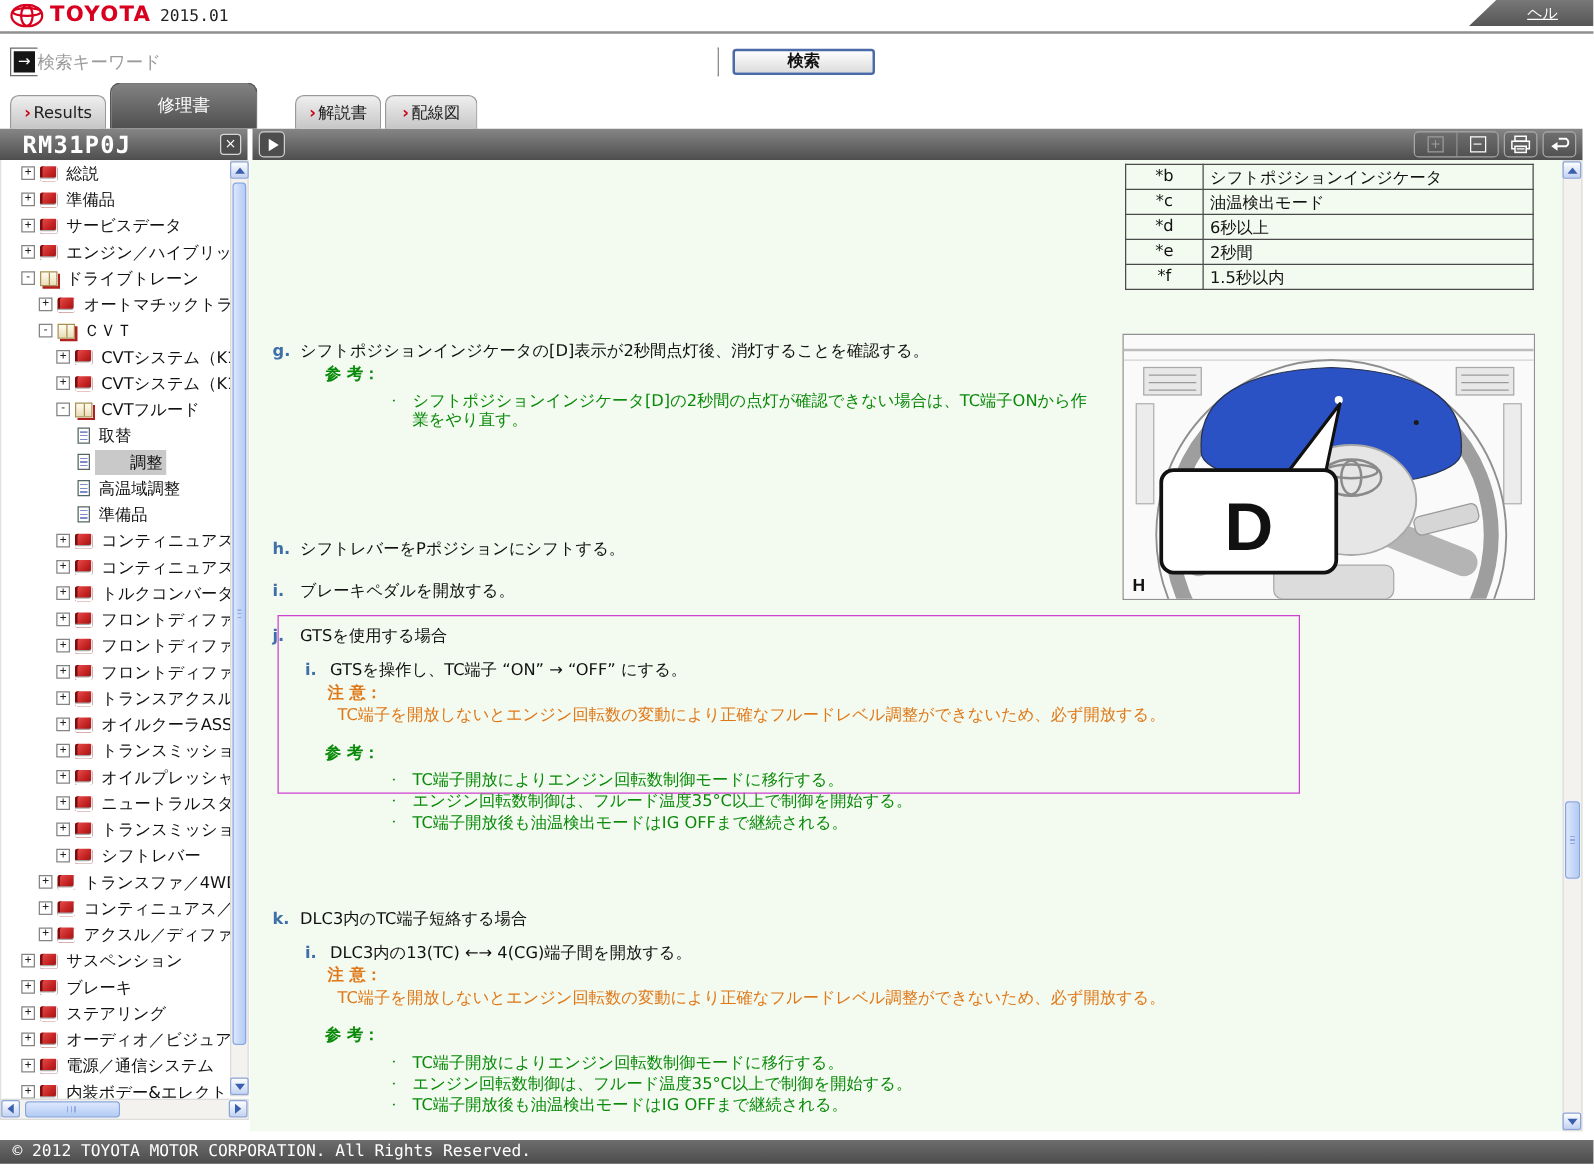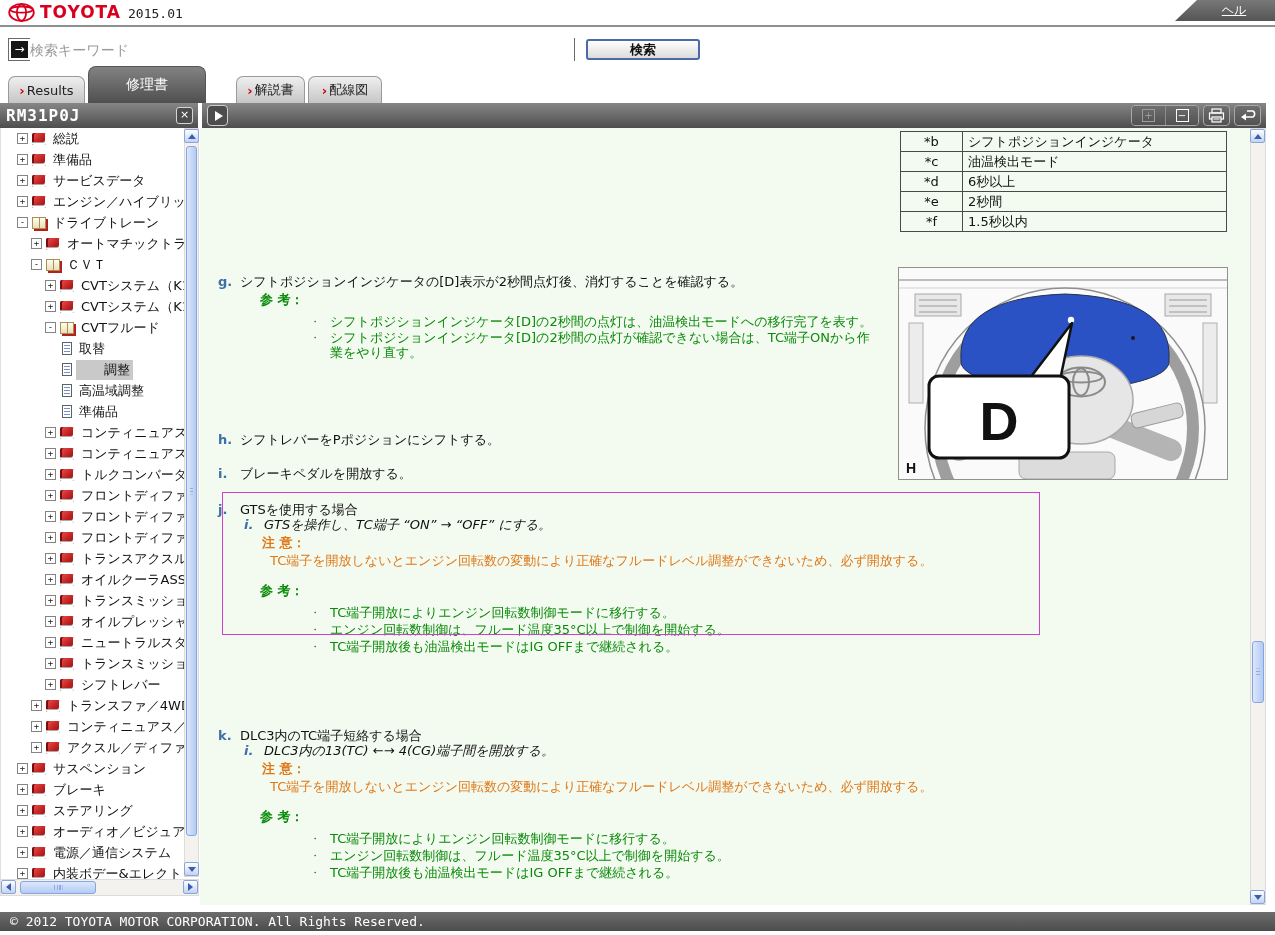--- a/index.html
+++ b/index.html
@@ -34,21 +34,21 @@
   .tab.active { height:37px; background:linear-gradient(#828282,#4f4f4f); color:#fff; border:1px solid #555; border-bottom:none;
                 border-radius:8px 8px 0 0; font-size:14px; }
   .tab-results { left:8px; width:77px; }
   .tab-shurisho { left:88px; width:118px; }
   .tab-kaisetsu { left:236px; width:69px; }
   .tab-haisen { left:308px; width:74px; }
 
   
   .side-header { position:absolute; top:103px; left:0; width:198px; height:25px; background:linear-gradient(#868686,#4e4e4e);
                  display:flex; align-items:center; color:#fff; }
-  .doc-id { font-family:"DejaVu Sans Mono",monospace; font-weight:bold; font-size:16px; padding-left:6px; letter-spacing:1px; }
+  .doc-id { font-family:"DejaVu Sans Mono",monospace; font-weight:bold; font-size:19px; padding-left:18px; letter-spacing:1px; }
   .close-btn { margin-left:auto; margin-right:5px; width:17px; height:17px; background:#4d4d4d; border:1px solid #d5d5d5; border-radius:3px;
                color:#fff; font-size:11px; line-height:14px; text-align:center; cursor:pointer; }
   .content-toolbar { position:absolute; top:103px; left:202px; width:1064px; height:25px; background:linear-gradient(#868686,#4e4e4e);
                      display:flex; align-items:center; }
   .play-btn { width:21px; height:21px; margin-left:5px; background:#4d4d4d; border:1px solid #cfcfcf; border-radius:4px;
               display:flex; align-items:center; justify-content:center; cursor:pointer; }
   .play-tri { width:0; height:0; border-left:8px solid #fff; border-top:5px solid transparent; border-bottom:5px solid transparent; margin-left:2px; }
   .tb-right { margin-left:auto; margin-right:5px; display:flex; align-items:center; gap:4px; }
   .zoom-group { display:flex; border:1px solid #a8a8a8; border-radius:4px; overflow:hidden; height:21px; }
   .zoom-cell { width:33px; display:flex; align-items:center; justify-content:center; background:linear-gradient(#6e6e6e,#525252); cursor:pointer; }
@@ -99,21 +99,21 @@
   .spec-table { position:absolute; left:700px; top:3px; border-collapse:collapse; }
   .spec-table td { border:1px solid #4a4a4a; height:20px; font-size:13px; color:#111; }
   .spec-table td.key { width:62px; text-align:center; }
   .spec-table td.val { width:264px; padding:0 5px; }
 
   .figure { position:absolute; left:698px; top:139px; width:330px; height:213px; background:#fff; border:1px solid #909090; }
 
   .block { position:absolute; left:18px; width:870px; line-height:15px; }
   .letter { display:inline-block; width:22px; font-weight:bold; color:#3f6fa8; }
   .letter.sm { width:20px; }
-  .sub-line { margin-left:26px; margin-top:0;font-style:italic; }
+  .sub-line { margin-left:26px; margin-top:12px; }
   .caution-label { margin-left:44px; margin-top:3px; color:#e07818; font-weight:bold; }
   .caution-text { margin-left:52px; margin-top:3px; color:#e07818; width:780px; }
   .ref-label { margin-left:42px; margin-top:15px; color:#0a8a0a; font-weight:bold; }
   .block-g .ref-label { margin-top:3px; }
   .bullets { margin-left:92px; margin-top:7px; color:#0a8a0a; }
   .bullet-row { display:flex; align-items:flex-start; line-height:15px; margin-bottom:1px; }
   .bullet-row::before { content:"・"; font-size:10px; line-height:15px; margin-right:10px; flex:none; color:#0a8a0a; }
   .block-g .bullet-text { width:552px; }
   .block-j .bullet-row, .block-k .bullet-row { line-height:16px; }
   .block-g { top:146px; } .block-h { top:304px; } .block-i { top:338px; } .block-j { top:374px; } .block-k { top:600px; }
@@ -473,23 +473,20 @@
             <td class="val">1.5秒以内</td>
           </tr>
         </tbody>
     </table>
 
     <div class="block block-g">
       <div><span class="letter">g.</span><span>シフトポジションインジケータの[D]表示が2秒間点灯後、消灯することを確認する。</span></div>
       <div class="ref-label">参 考：</div>
       <div class="bullets">
 
-      <div class="bullet-row">
-            <span class="bullet-text">シフトポジションインジケータ[D]の2秒間の点灯は、油温検出モードへの移行完了を表す。</span>
-          </div>
           <div class="bullet-row">
             <span class="bullet-text">シフトポジションインジケータ[D]の2秒間の点灯が確認できない場合は、TC端子ONから作業をやり直す。</span>
           </div>
         </div>
     </div>
 
     <div class="block block-i">
       <div><span class="letter">i.</span><span>ブレーキペダルを開放する。</span></div>
     </div>
 

